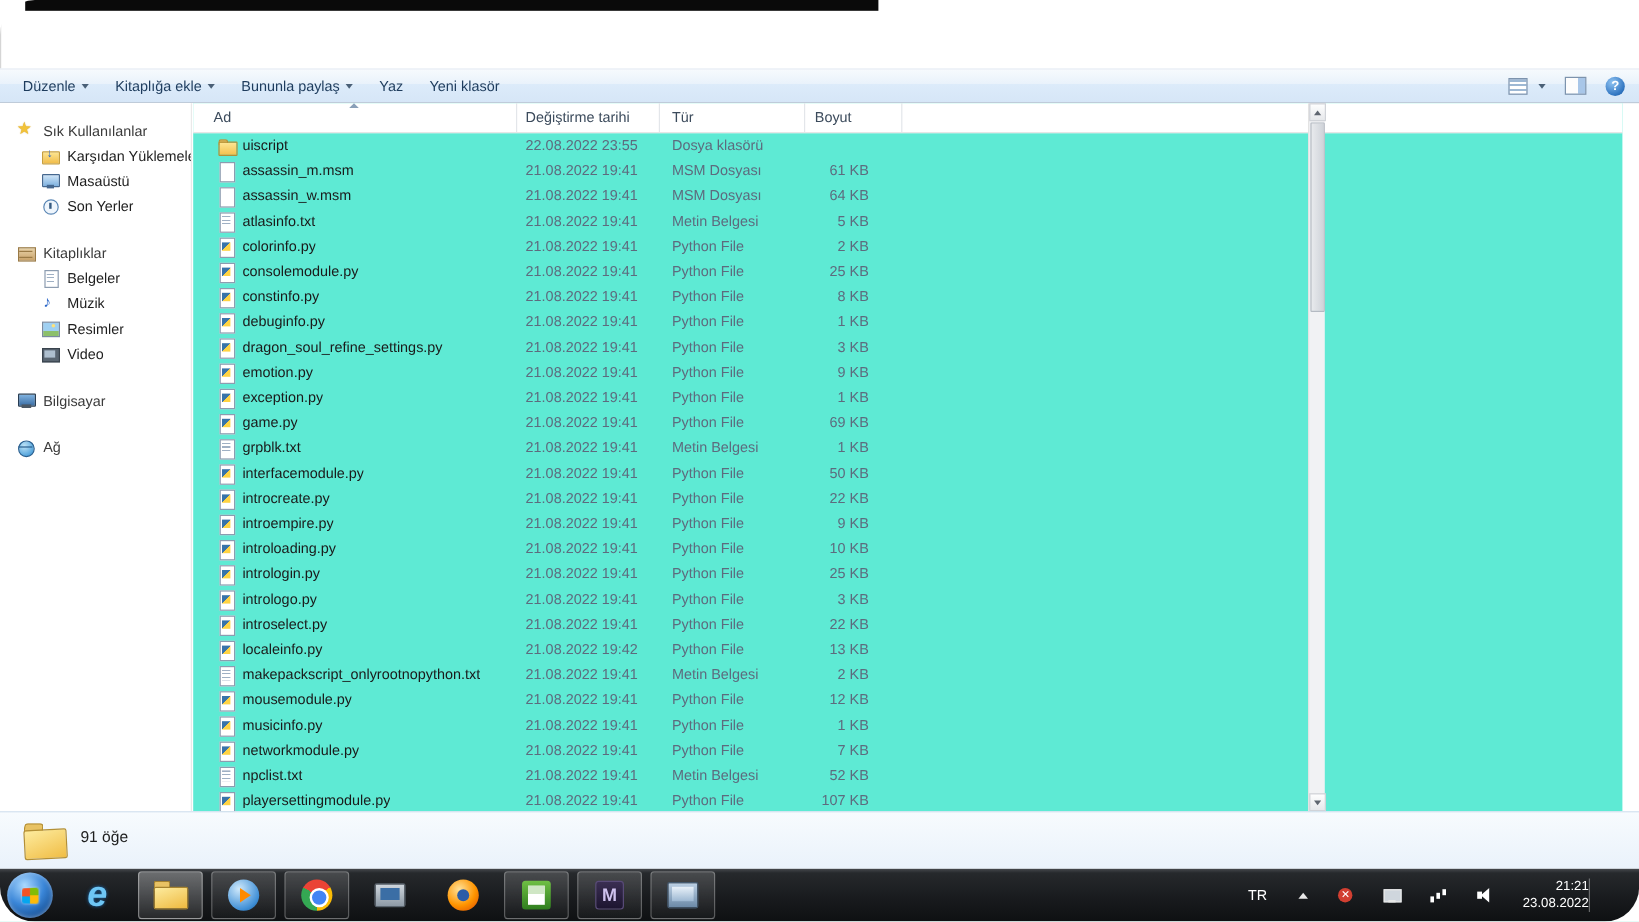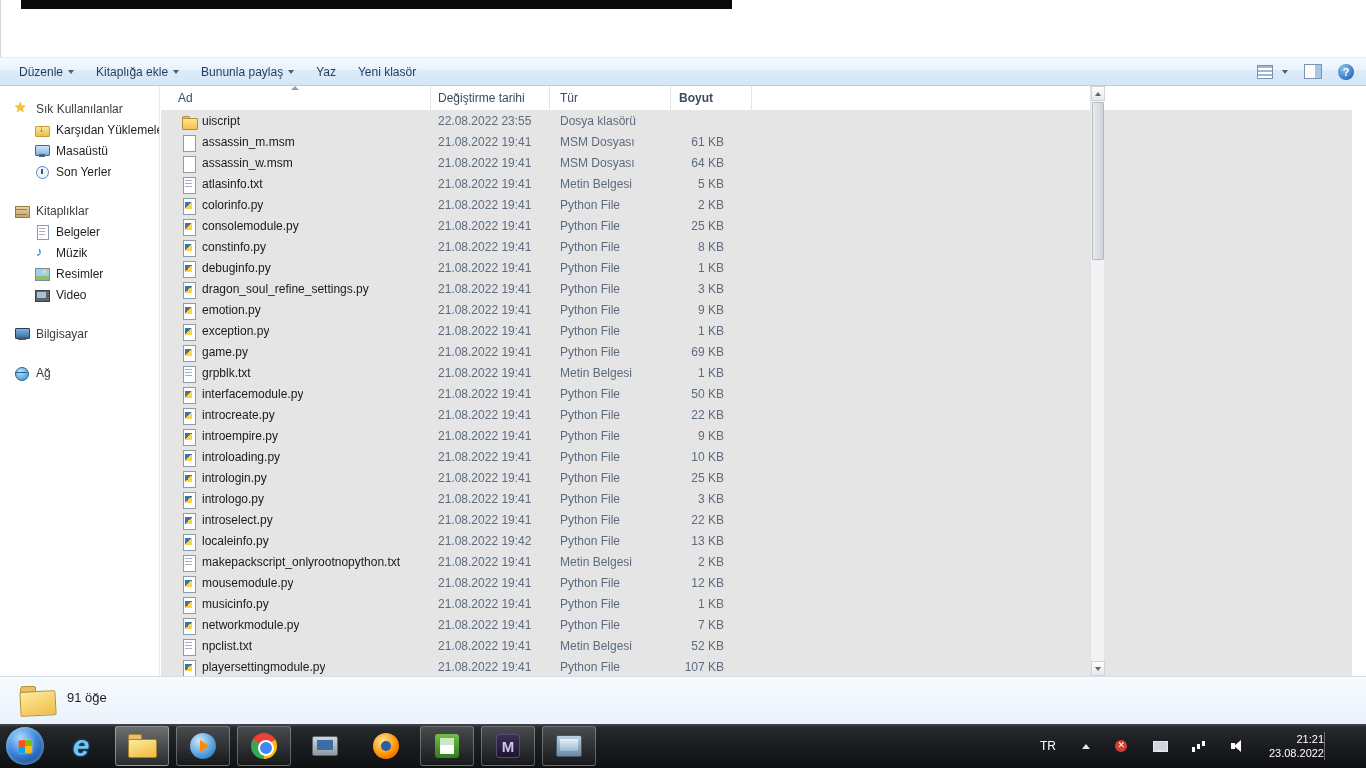--- a/index.html
+++ b/index.html
@@ -1,17 +1,17 @@
 <!DOCTYPE html>
 <html><head>
 <meta charset="utf-8">
 <style>
   * { margin:0; padding:0; box-sizing:border-box; }
   html,body { width:1366px; height:768px; overflow:hidden; font-family:"Liberation Sans", sans-serif; background:#fff; }
-  #stage { position:relative; width:1366px; height:768px; background:#fff; overflow:hidden; }
+  #stage { position:relative; width:1366px; height:768px; background:#fff; overflow:hidden;border-radius:29px; }
 
   
   .top-area { position:absolute; left:0; top:0; width:1366px; height:57px; background:#fff; border-left:1px solid #d5d5d5; }
   .top-strip { position:absolute; left:20px; top:0; width:711px; height:9px; background:#0a0a0a; }
 
   
   .toolbar { position:absolute; left:0; top:57px; width:1366px; height:29px;
     background:linear-gradient(180deg,#f6fafd 0%,#e9f2fb 45%,#dcebfa 46%,#d6e6f7 100%);
     border-top:1px solid #e4ebf3; border-bottom:1px solid #bfcbd9; display:flex; align-items:center; }
   .tb-items { display:flex; align-items:center; height:100%; padding-left:10px; }
@@ -53,27 +53,27 @@
   .si.pictures::before { content:""; position:absolute; left:1px; top:2px; width:13px; height:11px; border:1px solid #7a8ba0; background:linear-gradient(180deg,#9fd0f2 0 60%,#8cc06b 60% 100%); }
   .si.pictures::after { content:""; position:absolute; left:9px; top:4px; width:3px; height:3px; border-radius:50%; background:#ffe27a; }
   .si.video::before { content:""; position:absolute; left:1px; top:3px; width:13px; height:10px; background:#5a6672; border:1px solid #39434d; }
   .si.video::after { content:""; position:absolute; left:3px; top:5px; width:9px; height:6px; background:#aebfcf; }
   .si.computer::before { content:""; position:absolute; left:1px; top:2px; width:13px; height:9px; background:linear-gradient(#7fb2e0,#3b6ea5); border:1px solid #273c52; border-radius:1px; }
   .si.computer::after { content:""; position:absolute; left:4px; top:11px; width:8px; height:3px; background:#4a5764; }
   .si.network::before { content:""; position:absolute; left:1px; top:2px; width:12px; height:12px; border-radius:50%; background:radial-gradient(circle at 35% 30%,#bfe3f7,#58a7dd 70%,#2f74ae); border:1px solid #2a5f8f; }
   .si.network::after { content:""; position:absolute; left:1px; top:7px; width:12px; height:1px; background:#2a5f8f; }
 
   
-  .list-area { position:absolute; left:161px; top:0; width:1191px; height:100%; background:#e5e5e5; }
+  .list-area { position:absolute; left:161px; top:0; width:1191px; height:100%; background:#5eead4; }
   .list-header { position:absolute; left:0; top:0; width:100%; height:25px; background:#fff; border-bottom:1px solid #e6e6e6; display:flex; font-size:12px; color:#3c4b5c; }
   .hcell { height:100%; display:flex; align-items:center; border-right:1px solid #e3e6ea; padding-left:8px; position:relative; }
   .h-name { width:270px; padding-left:17px; }
   .h-date { width:119px; padding-left:7px; }
   .h-type { width:121px; padding-left:10px; }
-  .h-size { width:81px;font-weight:bold; }
+  .h-size { width:81px; }
   .sort-caret { position:absolute; left:130px; top:0; width:0; height:0; border-left:4px solid transparent; border-right:4px solid transparent; border-bottom:4px solid #8aa0b8; }
   .list-body { position:absolute; left:0; top:25px; width:100%; height:565px; overflow:hidden; }
   .frow { display:flex; height:21px; line-height:21px; font-size:12px; cursor:default; }
   .cell { white-space:nowrap; overflow:hidden; }
   .cell.name { width:270px; padding-left:20px; display:flex; align-items:center; color:#1a1a1a; }
   .cell.name .nm { margin-left:5px; overflow:hidden; white-space:nowrap; }
   .cell.date { width:119px; padding-left:7px; color:#5d6b7e; }
   .cell.type { width:121px; padding-left:10px; color:#5d6b7e; }
   .cell.size { width:81px; text-align:right; padding-right:28px; color:#5d6b7e; }
 

